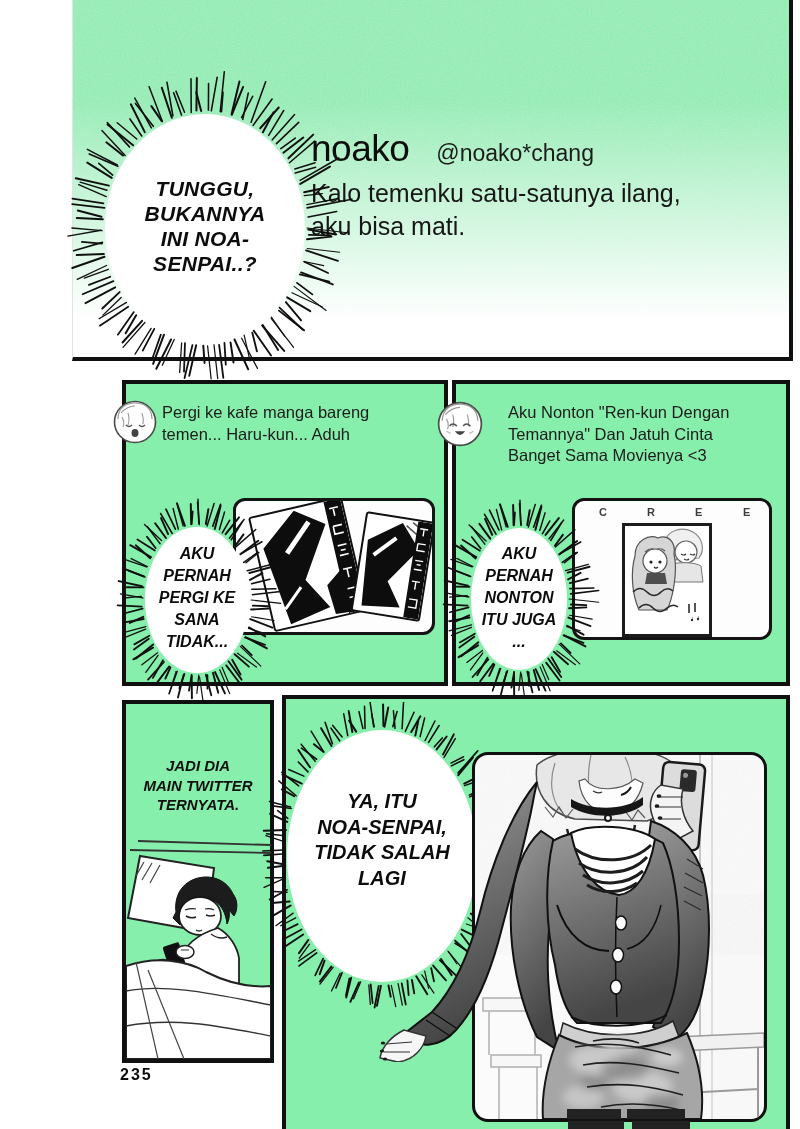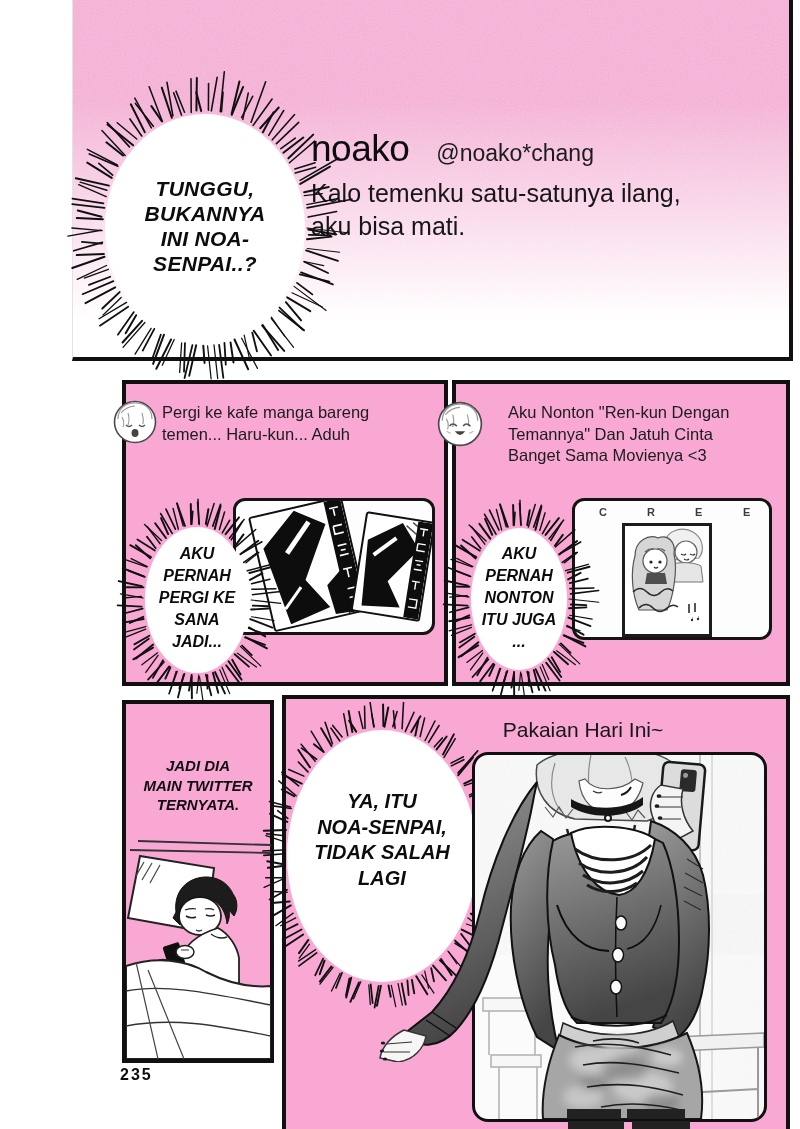--- a/index.html
+++ b/index.html
@@ -1,20 +1,20 @@
 <!DOCTYPE html>
 <html><head>
 <meta charset="utf-8">
 <style>
   * { margin:0; padding:0; box-sizing:border-box; }
   html,body { background:#ffffff; }
   body { font-family:"Liberation Sans", sans-serif; }
   #page { position:relative; width:800px; height:1129px; background:#fff; overflow:hidden; color:#111; }
 
-  .panel { position:absolute; background:#f9a8d4; border:4px solid #101010; }
+  .panel { position:absolute; background:#86efac; border:4px solid #101010; }
   #top-panel { left:72px; top:0; width:721px; height:361px; border:none;
                border-right:4px solid #101010; border-bottom:4px solid #101010;
                border-left:1px solid #e3e3e3; overflow:hidden; }
   #mid-left-panel  { left:122px; top:380px; width:326px; height:306px; }
   #mid-right-panel { left:452px; top:380px; width:338px; height:306px; }
   #bottom-left-panel  { left:122px; top:700px; width:152px; height:363px; }
   #bottom-right-panel { left:282px; top:695px; width:508px; height:434px; border-bottom:none; }
 
   
   #top-tweet { position:absolute; left:238px; top:128px; z-index:2; }
@@ -223,21 +223,20 @@
       </g>
       <g>
         <path d="M0,262 C30,252 60,256 80,268 C100,278 122,284 145,282 L145,355 L0,355 Z" fill="#fff" stroke="#222" stroke-width="2"></path>
         <path d="M0,287 C42,279 92,291 145,301 M0,322 C52,312 102,324 145,332" stroke="#333" stroke-width="1.4" fill="none"></path>
         <path d="M10,258 L32,355 M22,266 L58,355" stroke="#444" stroke-width="1.2" fill="none"></path>
       </g>
     </svg>
   </div>
 
   <div id="bottom-right-panel" class="panel">
-    <div id="ootd-caption">Pakaian Hari Ini~</div>
     <div id="selfie-frame">
       <svg width="289" height="364" viewBox="0 0 289 364">
         <rect x="0" y="0" width="289" height="190" filter="url(#grain)" opacity="0.3"></rect>
         <rect x="195" y="150" width="94" height="214" filter="url(#grain)" opacity="0.25"></rect>
         <g stroke="#c4c4c4" fill="none">
           <path d="M225,0 V364" stroke-width="2"></path>
             <path d="M237,0 V364" stroke-width="1"></path>
         </g>
         <g stroke="#9a9a9a" fill="#f1f1f1">
           <path d="M200,282 L289,278 L289,292 L203,296 Z" stroke-width="1.5"></path>
@@ -558,21 +557,21 @@
         <line x1="152.48176383105545" y1="106.74381677536303" x2="180.6467396329253" y2="103.44120854791025" stroke="#101010" stroke-width="1.53" stroke-linecap="round"></line>
         <line x1="151.83667145644074" y1="101.32043151843345" x2="175.87869196700206" y2="100.73655150103991" stroke="#101010" stroke-width="1.56" stroke-linecap="round"></line>
       </g>
       <ellipse cx="97" cy="112" rx="52" ry="73" fill="#ffffff"></ellipse>
     </svg>
   <div id="burst2-text" class="burst-text">
     <span>AKU</span>
     <span>PERNAH</span>
     <span>PERGI KE</span>
     <span>SANA</span>
-    <span>JADI...</span>
+    <span>TIDAK...</span>
   </div>
 
   <svg id="burst3" class="burst-svg burst" style="left:422px;top:488px" width="194" height="224">
       <g>
         <line x1="147" y1="111" x2="176.81279484323056" y2="114.27279370811353" stroke="#101010" stroke-width="1.10" stroke-linecap="round"></line>
         <line x1="148.84379822508316" y1="116.49024869631116" x2="164.23339103017145" y2="117.120376037027" stroke="#101010" stroke-width="1.88" stroke-linecap="round"></line>
         <line x1="147.10670865806054" y1="120.28313999799812" x2="164.36433362542806" y2="119.31364264293481" stroke="#101010" stroke-width="1.88" stroke-linecap="round"></line>
         <line x1="147.60389742239954" y1="127.32176769770089" x2="170.24777125615935" y2="131.08350253097137" stroke="#101010" stroke-width="1.12" stroke-linecap="round"></line>
         <line x1="146.36110782284823" y1="129.5421291193523" x2="168.52247367090678" y2="138.03108406285196" stroke="#101010" stroke-width="1.87" stroke-linecap="round"></line>
         <line x1="145.17483431555533" y1="137.7146679666149" x2="161.54174952471536" y2="146.68129258935537" stroke="#101010" stroke-width="1.89" stroke-linecap="round"></line>

